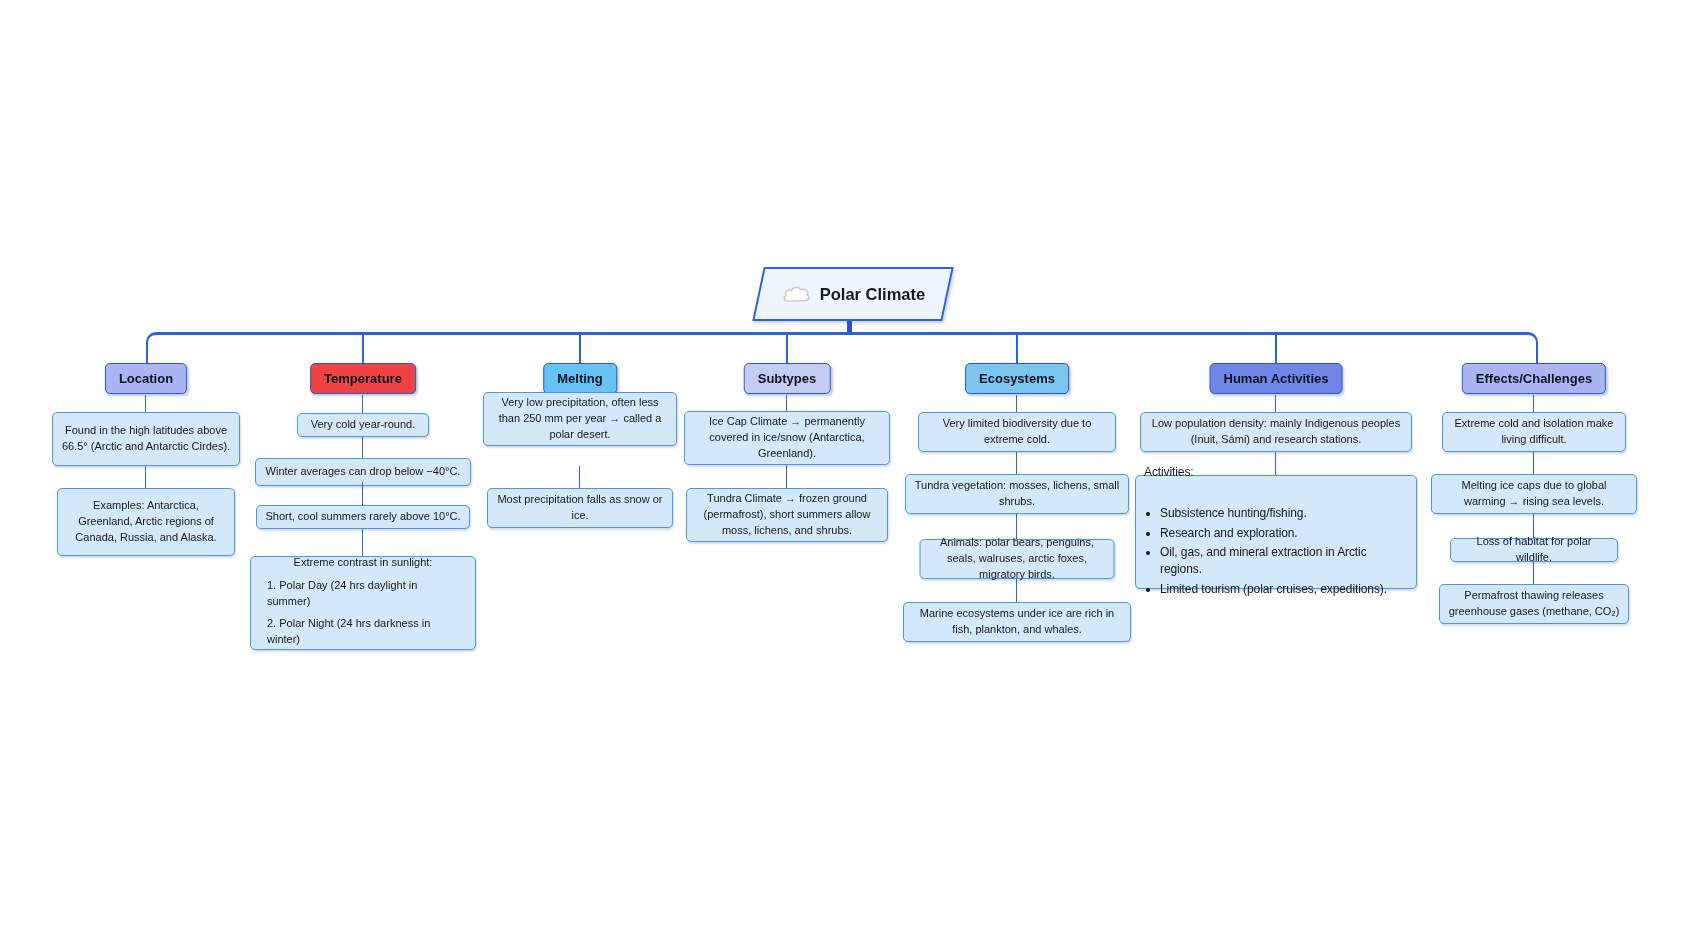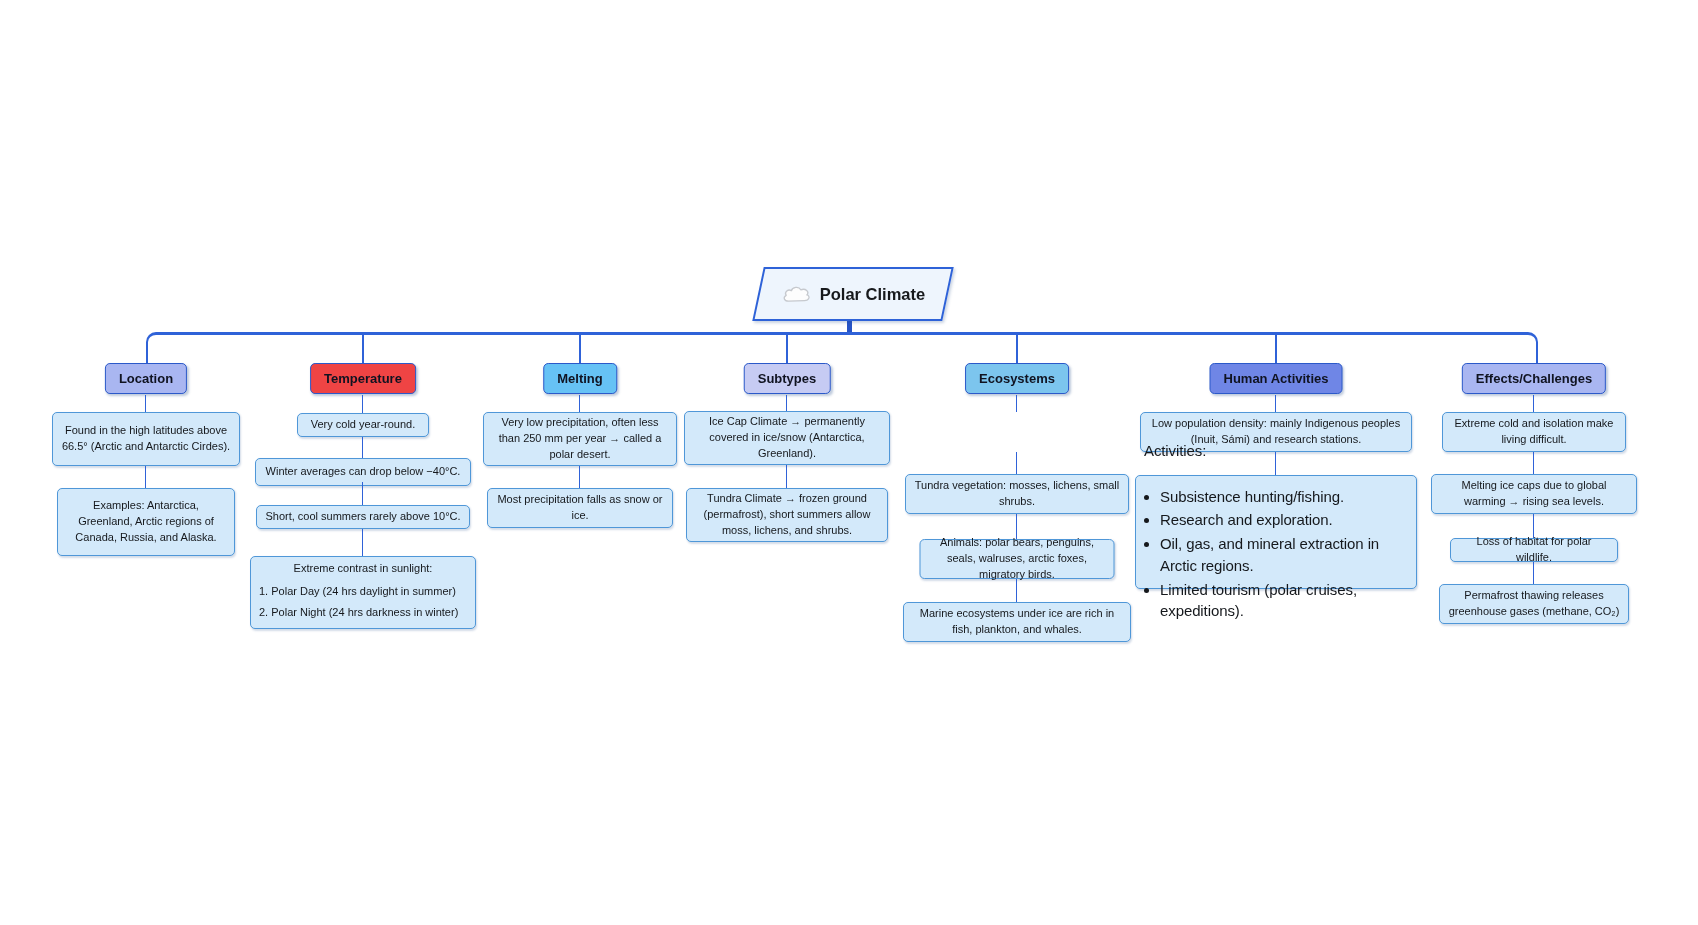--- a/index.html
+++ b/index.html
@@ -39,24 +39,24 @@
   
   .node{
     position:absolute;transform:translateX(-50%);box-sizing:border-box;
     background:#d3e9fa;border:1.4px solid #4f97d8;border-radius:5px;
     color:#15181c;font-size:11px;line-height:1.45;text-align:center;
     padding:4px 8px;display:flex;flex-direction:column;justify-content:center;
     box-shadow:1px 1.5px 2px rgba(40,80,140,.2);
   }
   .node-left{text-align:left;}
   .node .ctr{text-align:center;margin-bottom:4px;}
-  .node .numline{margin:3px 0;}
+  .node .numline{margin:3px 8px;}
   .node ul{margin:2px 0 0 0;padding-left:16px;}
   .node li{margin:2px 0;}
-  .activities{font-size:15px;letter-spacing:-0.1px;gap:20px;}
+  .activities{font-size:12px;letter-spacing:-0.1px;gap:20px;}
 </style>
 </head>
 <body>
 
 <div class="canvas">
 
   <div class="stub"></div>
   <div class="rail"></div>
   <div class="drop" style="left:362px"></div>
   <div class="drop" style="left:579px"></div>
@@ -82,40 +82,41 @@
   <div class="node" style="left:146px;top:488px;width:178px;height:68px">Examples: Antarctica, Greenland, Arctic regions of Canada, Russia, and Alaska.</div>
 
   <div class="hdr hdr-1" style="left:363px;top:363px">Temperature</div>
   <div class="vline" style="left:362px;top:395px;height:18px"></div>
   <div class="node" style="left:363px;top:413px;width:132px;height:24px">Very cold year-round.</div>
   <div class="vline" style="left:362px;top:437px;height:21px"></div>
   <div class="node" style="left:363px;top:458px;width:216px;height:28px">Winter averages can drop below −40°C.</div>
   <div class="vline" style="left:362px;top:482px;height:23px"></div>
   <div class="node" style="left:363px;top:505px;width:214px;height:24px">Short, cool summers rarely above 10°C.</div>
   <div class="vline" style="left:362px;top:529px;height:27px"></div>
-  <div class="node node-left" style="left:363px;top:556px;width:226px;height:73px">
+  <div class="node node-left" style="left:363px;top:556px;width:226px;height:94px">
     <div class="ctr">Extreme contrast in sunlight:</div>
     <div class="numline">1. Polar Day (24 hrs daylight in summer)</div>
     <div class="numline">2. Polar Night (24 hrs darkness in winter)</div>
   </div>
 
   <div class="hdr hdr-2" style="left:580px;top:363px">Melting</div>
   <div class="vline" style="left:579px;top:395px;height:17px"></div>
-  <div class="node" style="left:580px;top:412px;width:194px;height:54px">Very low precipitation, often less than 250 mm per year → called a polar desert.</div>
+  <div class="node" style="left:580px;top:392px;width:194px;height:54px">Very low precipitation, often less than 250 mm per year → called a polar desert.</div>
   <div class="vline" style="left:579px;top:466px;height:22px"></div>
   <div class="node" style="left:580px;top:488px;width:186px;height:40px">Most precipitation falls as snow or ice.</div>
 
   <div class="hdr hdr-3" style="left:787px;top:363px">Subtypes</div>
   <div class="vline" style="left:786px;top:395px;height:16px"></div>
   <div class="node" style="left:787px;top:411px;width:206px;height:54px">Ice Cap Climate → permanently covered in ice/snow (Antarctica, Greenland).</div>
   <div class="vline" style="left:786px;top:465px;height:23px"></div>
   <div class="node" style="left:787px;top:488px;width:202px;height:54px">Tundra Climate → frozen ground (permafrost), short summers allow moss, lichens, and shrubs.</div>
 
   <div class="hdr hdr-4" style="left:1017px;top:363px">Ecosystems</div>
   <div class="vline" style="left:1016px;top:395px;height:17px"></div>
+  <div class="node" style="left:1017px;top:412px;width:198px;height:40px">Very limited biodiversity due to extreme cold.</div>
   <div class="vline" style="left:1016px;top:452px;height:22px"></div>
   <div class="node" style="left:1017px;top:474px;width:224px;height:40px">Tundra vegetation: mosses, lichens, small shrubs.</div>
   <div class="vline" style="left:1016px;top:514px;height:25px"></div>
   <div class="node" style="left:1017px;top:539px;width:195px;height:40px">Animals: polar bears, penguins, seals, walruses, arctic foxes, migratory birds.</div>
   <div class="vline" style="left:1016px;top:579px;height:23px"></div>
   <div class="node" style="left:1017px;top:602px;width:228px;height:40px">Marine ecosystems under ice are rich in fish, plankton, and whales.</div>
 
   <div class="hdr hdr-5" style="left:1276px;top:363px">Human Activities</div>
   <div class="vline" style="left:1275px;top:395px;height:17px"></div>
   <div class="node" style="left:1276px;top:412px;width:272px;height:40px">Low population density: mainly Indigenous peoples (Inuit, Sámi) and research stations.</div>

